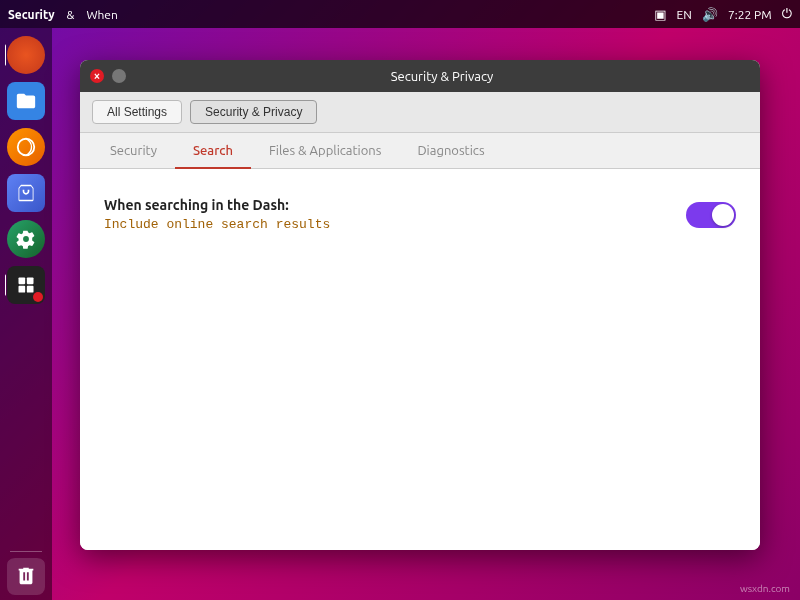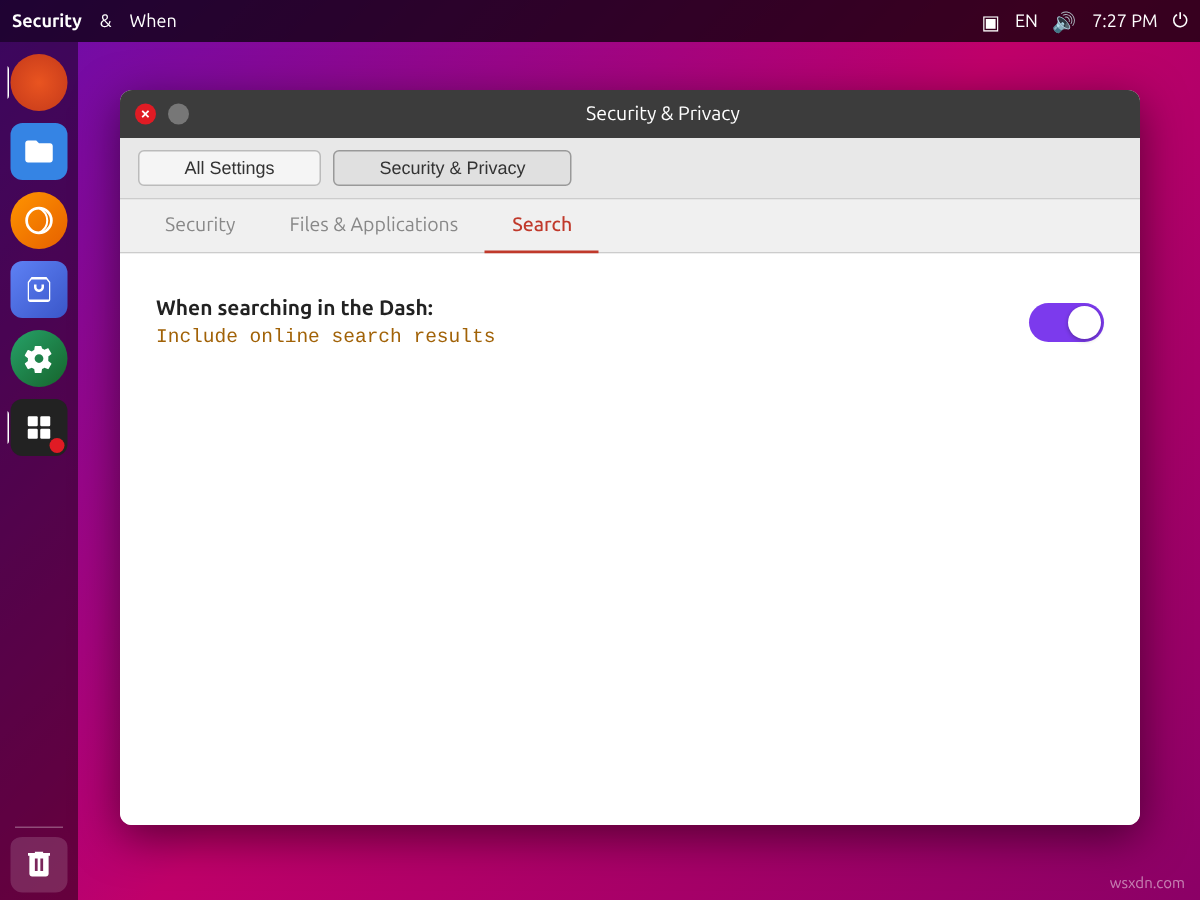--- a/index.html
+++ b/index.html
@@ -191,21 +191,21 @@
     
     .breadcrumb-row {
       background: #e8e8e8;
       padding: 8px 12px;
       display: flex;
       gap: 8px;
       border-bottom: 1px solid #ccc;
       flex-shrink: 0;
     }
     .breadcrumb-btn {
-      padding: 4px 30px;
+      padding: 4px 14px;
       border-radius: 4px;
       border: 1px solid #bbb;
       background: #f5f5f5;
       font-size: 12px;
       cursor: pointer;
       color: #333;
     }
     .breadcrumb-btn.active {
       background: #e0e0e0;
       border-color: #999;
@@ -302,21 +302,21 @@
 <div class="menu-bar">
   <div class="menu-bar-left">
     <span class="menu-item bold">Security</span>
     <span class="menu-item">&amp;</span>
     <span class="menu-item">When</span>
   </div>
   <div class="menu-bar-right">
     <span class="menu-bar-icon">▣</span>
     <span class="menu-item">EN</span>
     <span class="menu-bar-icon">🔊</span>
-    <span class="menu-item">7:27 PM</span>
+    <span class="menu-item">7:22 PM</span>
     <span class="menu-bar-icon">⏻</span>
   </div>
 </div>
 
 <div class="dock">
   <div class="dock-item active">
     <div class="dock-icon-ubuntu"></div>
   </div>
   <div class="dock-item">
     <div class="dock-icon-files">
@@ -378,25 +378,28 @@
 
   <div class="breadcrumb-row">
     <button class="breadcrumb-btn">All Settings</button>
     <button class="breadcrumb-btn active">Security &amp; Privacy</button>
   </div>
 
   <div class="tab-bar">
     <div class="tab">
       <span>Security</span>
     </div>
+    <div class="tab active">
+      <span>Search</span>
+    </div>
     <div class="tab">
       <span>Files &amp; Applications</span>
     </div>
-    <div class="tab active">
-      <span>Search</span>
+    <div class="tab">
+      <span>Diagnostics</span>
     </div>
   </div>
 
   <div class="content-area">
     <div class="setting-row">
       <div class="setting-label-group">
         <span class="section-title">When searching in the Dash:</span>
         <span class="section-subtitle">Include online search results</span>
       </div>
       <div class="toggle-switch">

